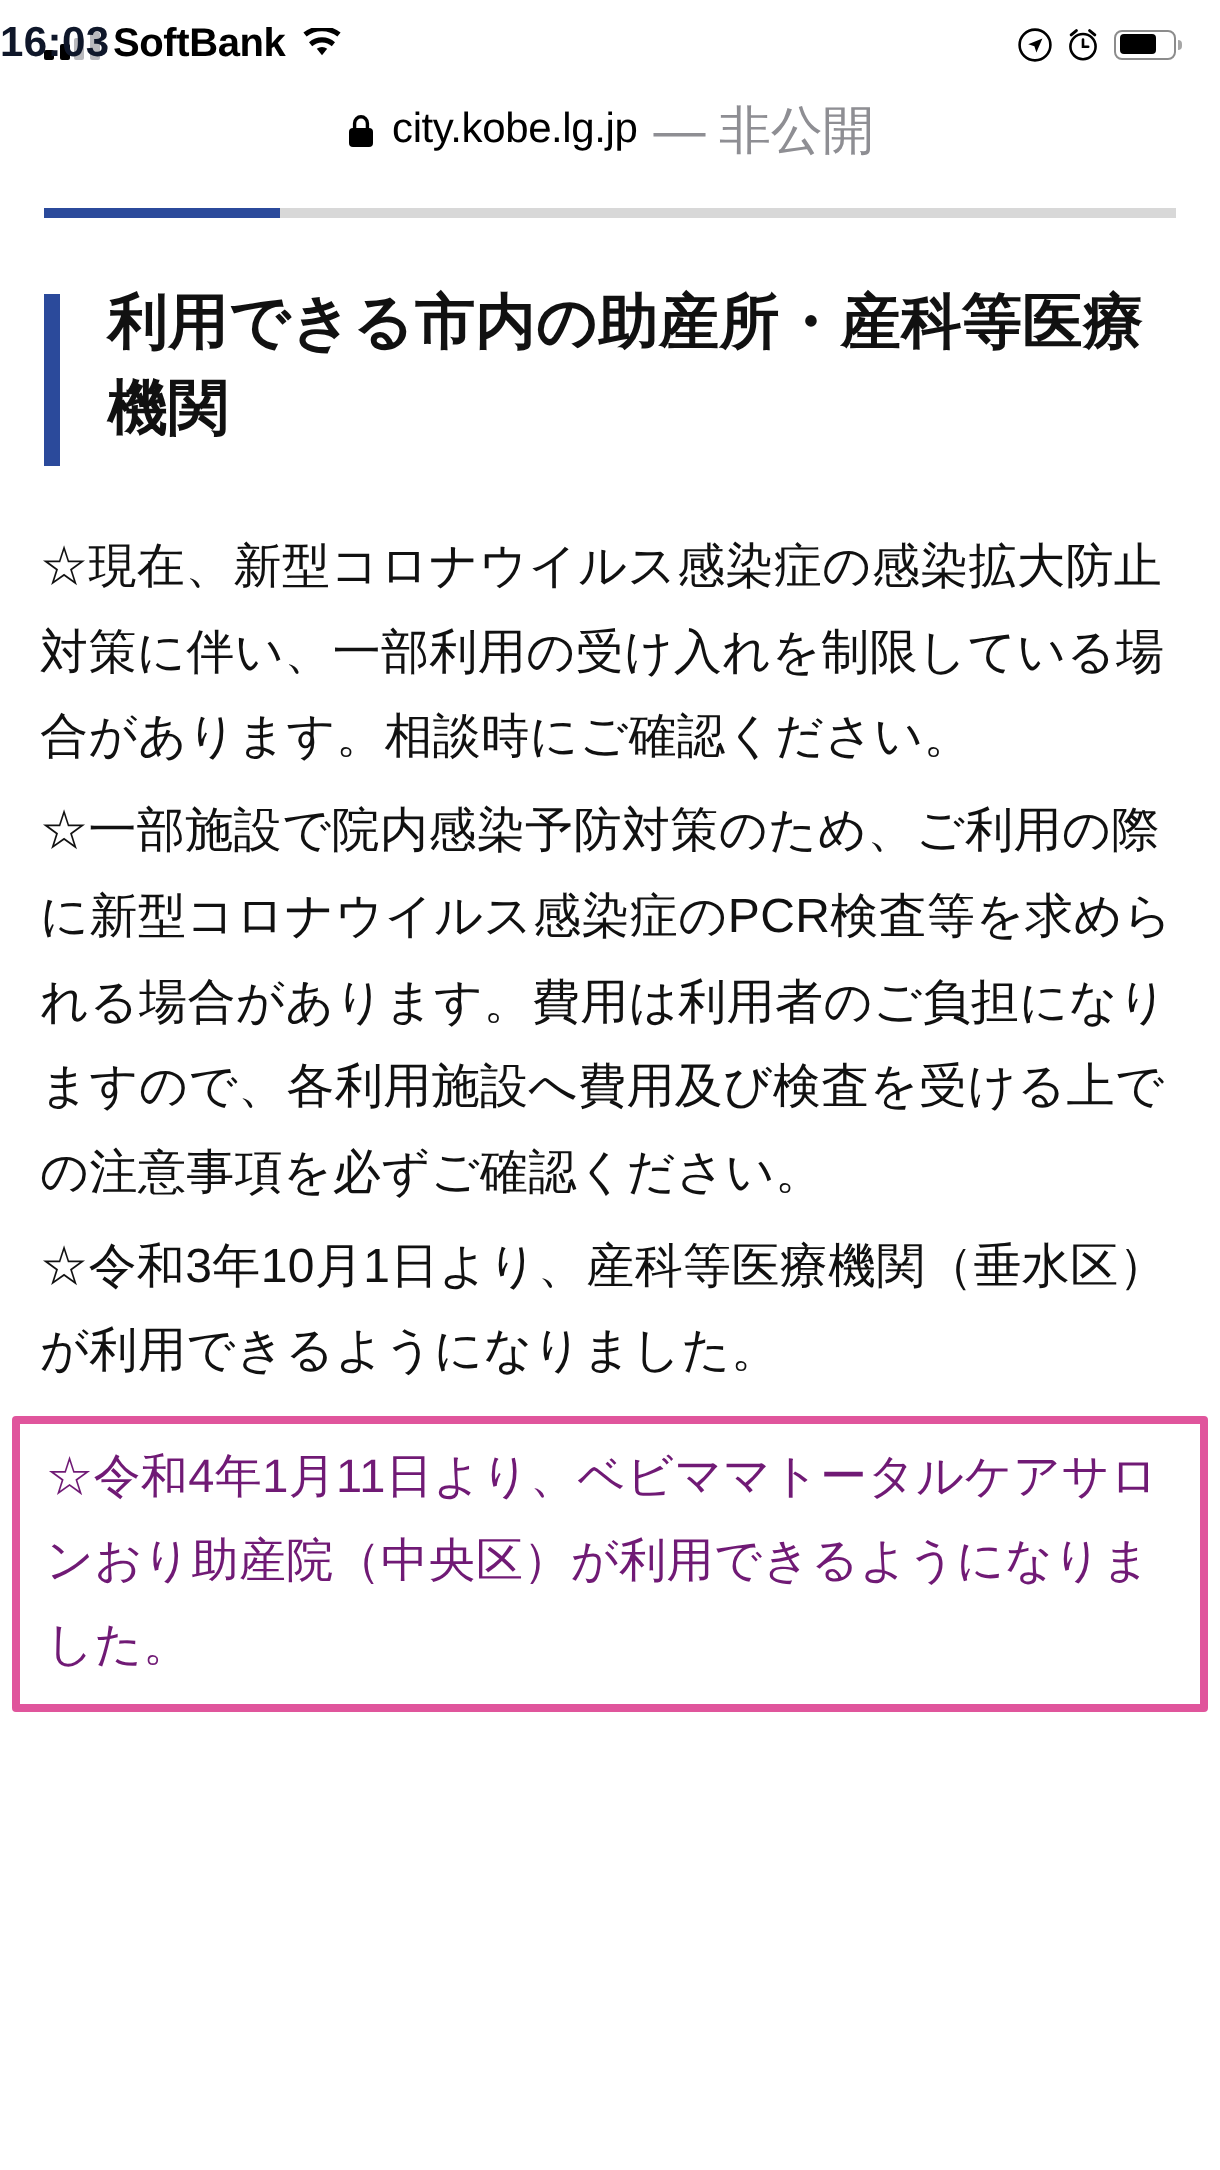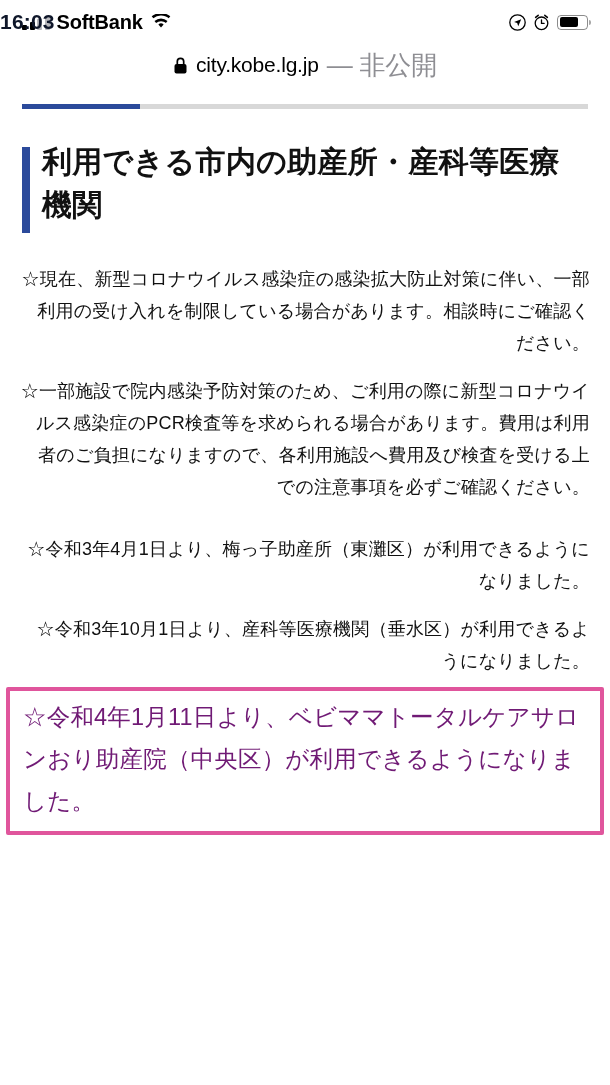--- a/index.html
+++ b/index.html
@@ -135,48 +135,47 @@
     content:"";
     position:absolute;
     left:0; top:0;
     width: 118px;
     height: 5px;
     background: #2b4a9b;
   }
 
   .section-head {
     display: flex;
-    gap: 12px;
+    gap: 24px;
     padding: 32px 22px 0 22px;
   }
   .section-bar {
     flex: 0 0 auto;
     width: 8px;
     background: #2b4a9b;
     margin-top: 6px;
     height: 86px;
   }
   .section-title {
     font-size: 30px;
     font-weight: 700;
     line-height: 1.42;
     color: #111;
     letter-spacing: 0.3px;
   }
 
   .body-block {
     padding: 0 20px;
-    font-size: 18px;
+    font-size: 24px;
     line-height: 1.78;
     color: #111;
     letter-spacing: 0.2px;
-    text-align: right;
   }
   .para { margin-top: 30px; }
-  .para.tight { margin-top: 16px; }
+  .para.tight { margin-top: 4px; }
 
   .highlight-wrap {
     margin: 10px 6px 0 6px;
     border: 4px solid #e0559c;
     border-radius: 2px;
     padding: 6px 13px 8px 13px;
   }
   .highlight-wrap p {
     font-size: 23.5px;
     line-height: 1.78;
@@ -243,21 +242,20 @@
     <div class="title-rule"></div>
 
     <div class="section-head">
       <div class="section-bar"></div>
       <h2 class="section-title">利用できる市内の助産所・産科等医療機関</h2>
     </div>
 
     <div class="body-block">
       <p class="para">☆現在、新型コロナウイルス感染症の感染拡大防止対策に伴い、一部利用の受け入れを制限している場合があります。相談時にご確認ください。</p>
       <p class="para tight">☆一部施設で院内感染予防対策のため、ご利用の際に新型コロナウイルス感染症のPCR検査等を求められる場合があります。費用は利用者のご負担になりますので、各利用施設へ費用及び検査を受ける上での注意事項を必ずご確認ください。</p>
-      <p class="para">☆令和3年4月1日より、梅っ子助産所（東灘区）が利用できるようになりました。</p>
       <p class="para tight">☆令和3年10月1日より、産科等医療機関（垂水区）が利用できるようになりました。</p>
     </div>
 
     <div class="highlight-wrap">
       <p>☆令和4年1月11日より、ベビママトータルケアサロンおり助産院（中央区）が利用できるようになりました。</p>
     </div>
 
   </div>
 </div>
 

